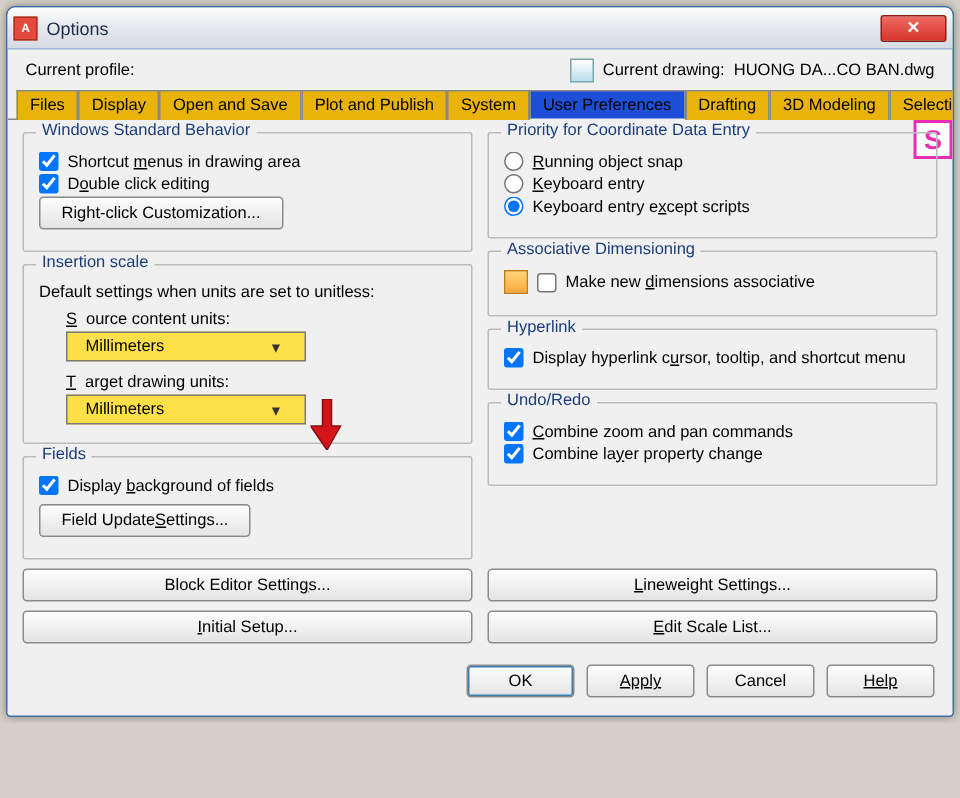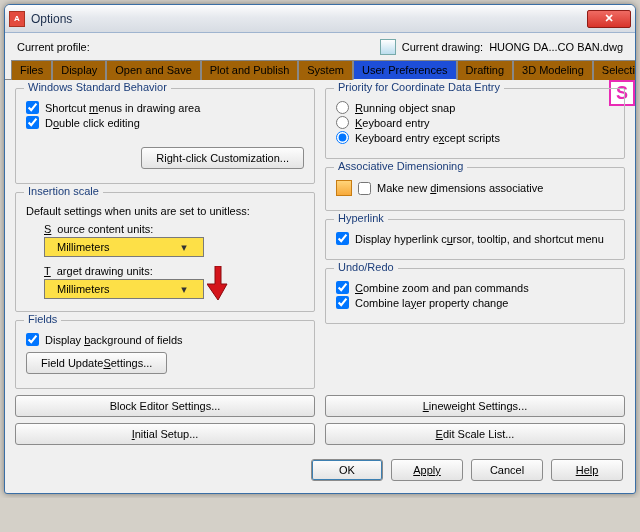--- a/index.html
+++ b/index.html
@@ -10,21 +10,21 @@
 .title{flex:1;font-size:12px;color:#1b2d4b}
 .wbtns{display:flex;gap:2px}
 .wbtn{width:28px;height:18px;border:1px solid #8a9ab0;border-radius:2px;background:linear-gradient(#f7f9fc,#dde4ee);display:flex;align-items:center;justify-content:center}
 .wbtn.close{width:44px;background:linear-gradient(#ef6b63,#d8342b);border-color:#8f1c16;color:#fff;font-weight:bold}
 .hdr{display:flex;align-items:center;padding:6px 12px 4px;gap:6px}
 .hdr .lbl{color:#000}
 .hdr .val{flex:0 1 auto}
 .hdr .sp{flex:1}
 .dwg-ico{width:16px;height:16px;background:linear-gradient(#fff,#bde);border:1px solid #7aa}
 .tabs{display:flex;padding:0 6px;border-bottom:1px solid #888;gap:0}
-.tab{padding:3px 8px;border:1px solid #888;border-bottom:none;background:#a16207;position:relative;top:1px;cursor:default;white-space:nowrap}
+.tab{padding:3px 8px;border:1px solid #888;border-bottom:none;background:#eab308;position:relative;top:1px;cursor:default;white-space:nowrap}
 .tab.active{background:#1d4ed8;border-bottom:1px solid #f0f0f0;z-index:2}
 .body{padding:8px 10px 6px;display:flex;gap:10px;position:relative}
 .col{flex:1;display:flex;flex-direction:column;gap:8px}
 .grp{border:1px solid #bbb;border-radius:2px;padding:10px 10px 12px;position:relative}
 .grp>.gt{position:absolute;top:-8px;left:8px;background:#f0f0f0;padding:0 4px;color:#1b3d7a}
 .row{display:flex;align-items:center;gap:6px;margin:2px 0}
 input[type=checkbox],input[type=radio]{margin:0}
 .u{text-decoration:underline}
 .btn{display:inline-flex;align-items:center;justify-content:center;height:22px;padding:0 14px;background:linear-gradient(#fdfdfd,#e4e4e4);border:1px solid #8b8b8b;border-radius:3px;cursor:default;min-width:80px}
 .sel{width:160px;height:20px;border:1px solid #7a7a7a;background:#fde047;display:flex;align-items:center;padding:0 12px;justify-content:space-between}
@@ -83,21 +83,21 @@
       <div class="grp">
         <span class="gt">Windows Standard Behavior</span>
         <label class="row">
           <input type="checkbox" checked="" style="">
           <span>Shortcut <span class="u">m</span>enus in drawing area</span>
         </label>
         <label class="row">
           <input type="checkbox" checked="" style="">
           <span>D<span class="u">o</span>uble click editing</span>
         </label>
-        <div class="row" style="justify-content:flex-end;margin-top:18px">
+        <div class="row" style="justify-content:flex-start;margin-top:2px">
           <div class="btn">Right-click Customization...</div>
         </div>
       </div>
 
       <div class="grp" style="position:relative">
         <span class="gt">Insertion scale</span>
         <div class="note">Default settings when units are set to unitless:</div>
         <div class="sub">
           <div class="row"><span class="u">S</span>ource content units:</div>
           <div class="sel">

